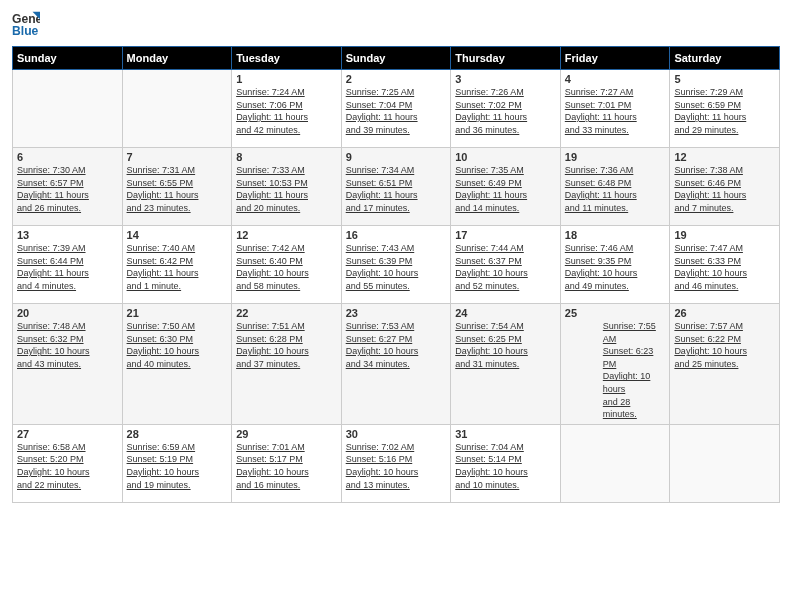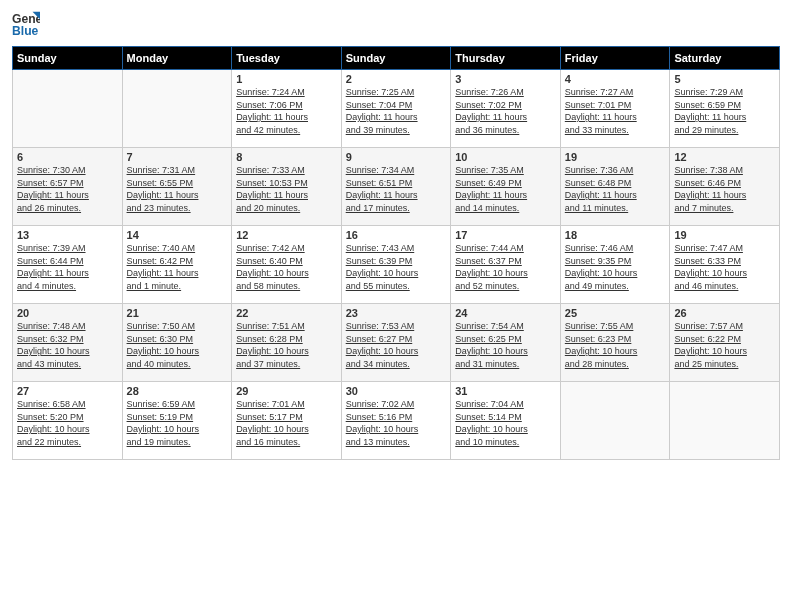--- a/index.html
+++ b/index.html
@@ -292,21 +292,21 @@
           </td>
           <td>
             <span class="day-num">24</span>
             <div class="day-info" style="white-space: pre-line;">Sunrise: 7:54 AM
 Sunset: 6:25 PM
 Daylight: 10 hours
 and 31 minutes.</div>
           </td>
           <td>
             <span class="day-num">25</span>
-            <div class="day-info" style="white-space: pre-line;">Sunrise: 7:55 AM
+            <div class="day-info" style="white-space: pre-line; margin-left: 38px;">Sunrise: 7:55 AM
 Sunset: 6:23 PM
 Daylight: 10 hours
 and 28 minutes.</div>
           </td>
           <td>
             <span class="day-num">26</span>
             <div class="day-info" style="white-space: pre-line;">Sunrise: 7:57 AM
 Sunset: 6:22 PM
 Daylight: 10 hours
 and 25 minutes.</div>

